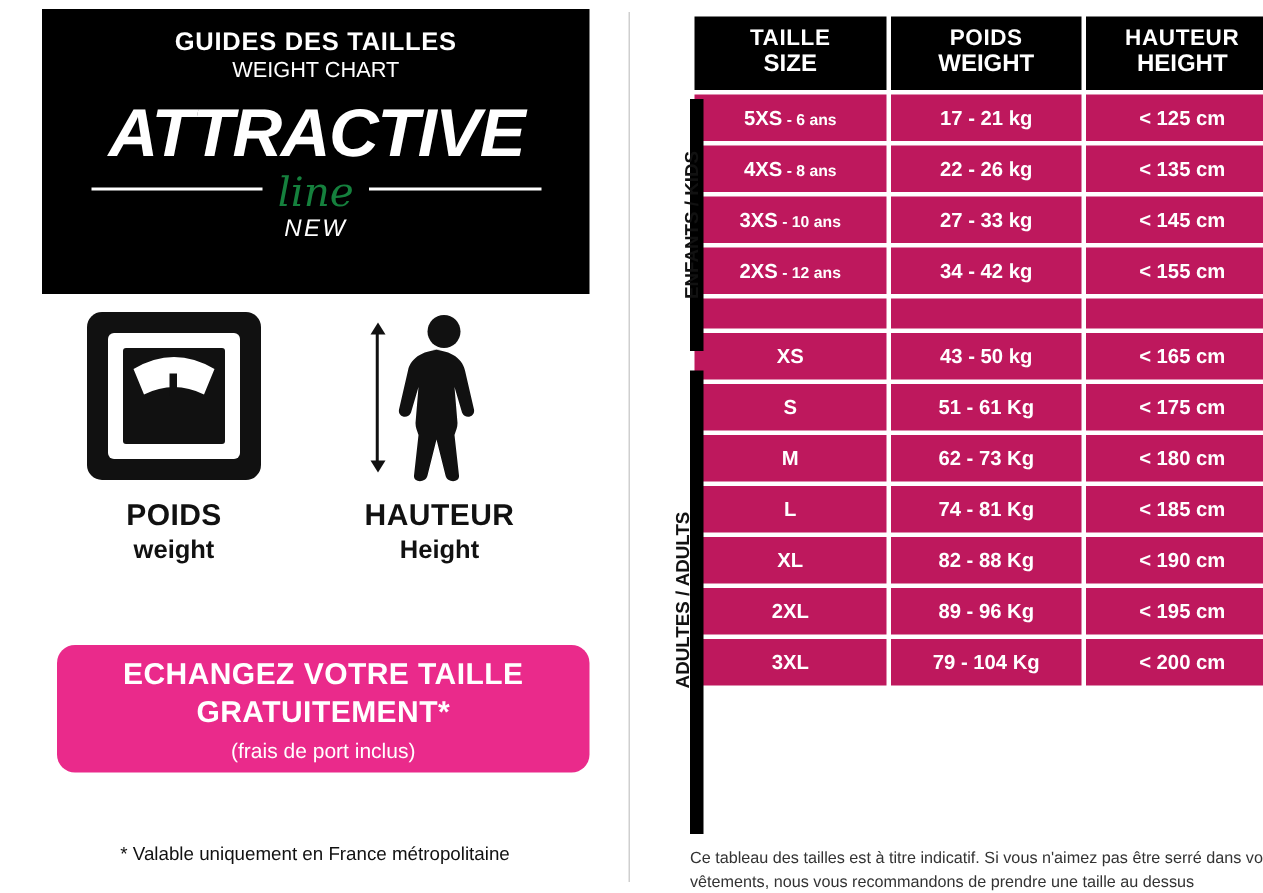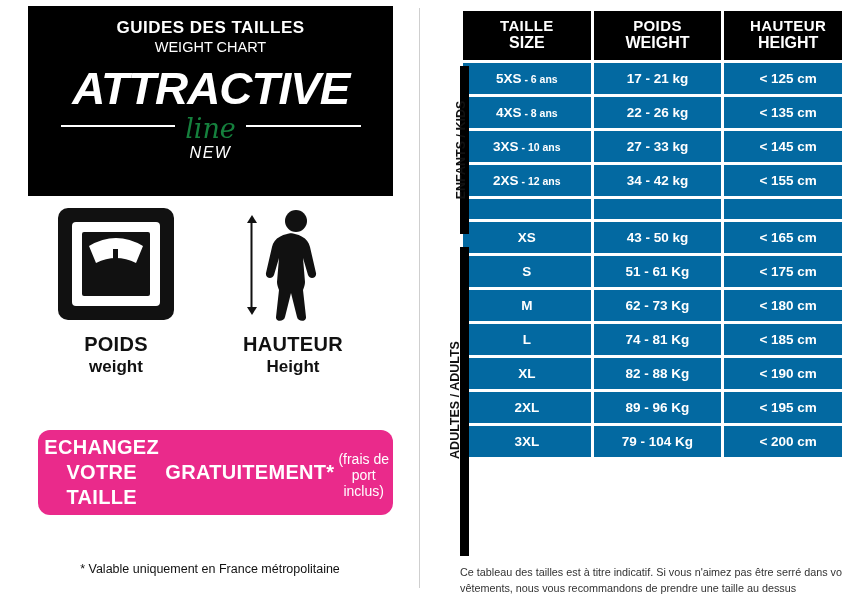--- a/index.html
+++ b/index.html
@@ -63,21 +63,21 @@
     font-weight:bold;font-size:20px;color:#111;margin-top:10px;letter-spacing:.3px;
   }
   .icon-cap2{
     font-weight:bold;font-size:17px;color:#111;margin-top:1px;
   }
 
   
   .cta{
     position:absolute;left:38px;top:430px;width:355px;height:85px;
     background:#ea2a8b;border-radius:12px;
-    display:flex;flex-direction:row;align-items:center;justify-content:center;
+    display:flex;flex-direction:column;align-items:center;justify-content:center;
     color:#ffffff;
   }
   .cta-l1{font-weight:bold;font-size:20px;letter-spacing:.3px;line-height:1.25;text-align:center;}
   .cta-l2{font-weight:bold;font-size:20px;letter-spacing:.3px;line-height:1.25;text-align:center;}
   .cta-l3{font-weight:normal;font-size:14px;margin-top:4px;text-align:center;}
 
   .footnote{
     position:absolute;left:0;top:562px;width:420px;text-align:center;
     font-size:12.5px;color:#111;
   }
@@ -92,21 +92,21 @@
   .right{position:absolute;left:432px;top:8px;width:402px;height:580px;}
 
   table.chart{border-collapse:separate;border-spacing:3px;width:395px;margin-left:28px;}
   table.chart th{
     background:#000000;color:#ffffff;text-align:center;
     padding:6px 2px 7px 2px;line-height:1.15;width:33.33%;
   }
   .th1{font-weight:bold;font-size:15px;letter-spacing:.4px;display:block;}
   .th2{font-weight:bold;font-size:16px;display:block;}
   table.chart td{
-    background:#0369a1;color:#ffffff;text-align:center;
+    background:#be185d;color:#ffffff;text-align:center;
     font-weight:bold;font-size:13.5px;
     padding:8px 2px;white-space:nowrap;
   }
   td.kid-size .sz{font-size:13.5px;font-weight:bold;}
   td.kid-size .ag{font-size:10.5px;font-weight:bold;}
   .spacer td{background:transparent;padding:0;height:4px;}
 
   
   .sidebar-k{
     position:absolute;left:28px;top:58px;width:9px;height:168px;background:#000;

